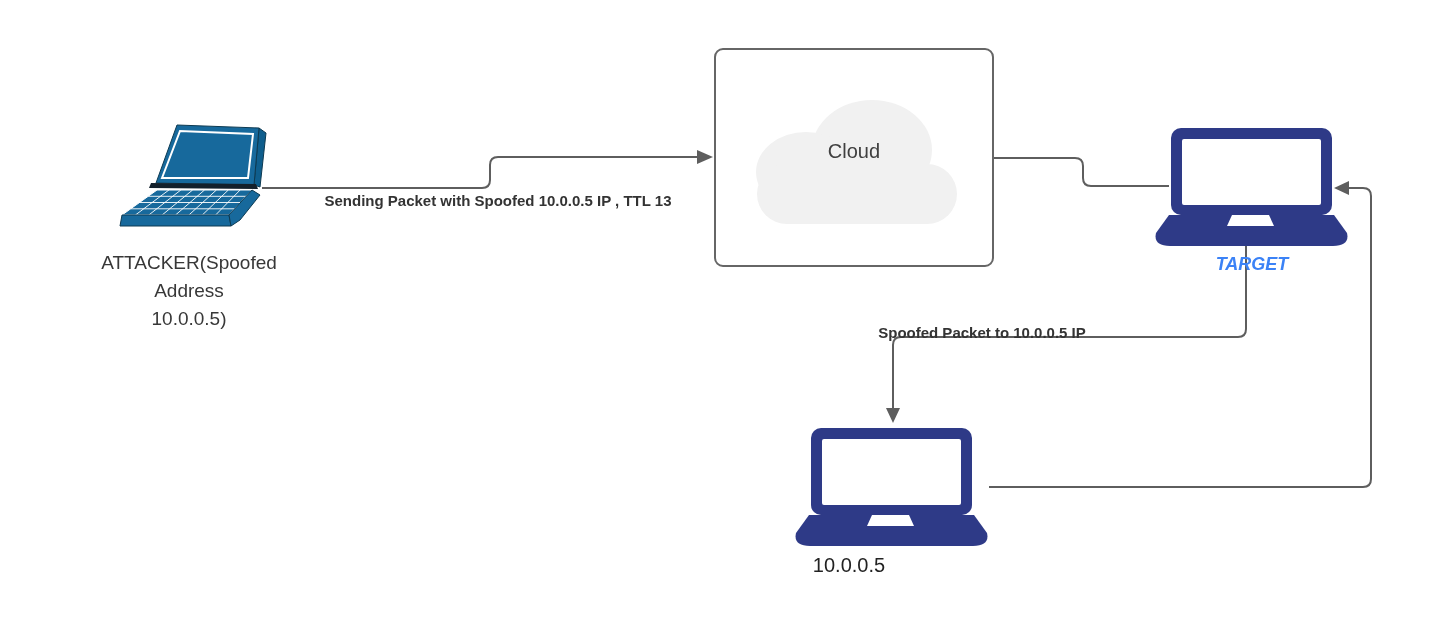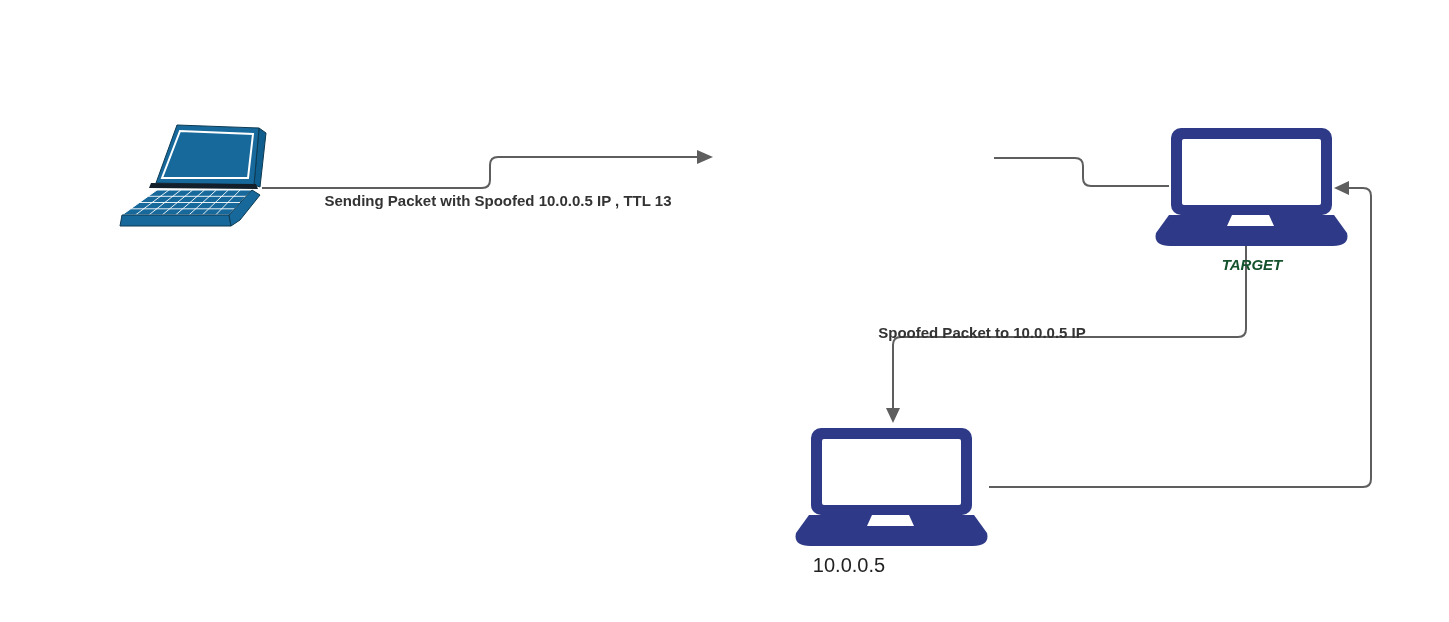--- a/index.html
+++ b/index.html
@@ -35,24 +35,24 @@
     text-align: center;
     white-space: pre-line;
   }
   .attacker-label {
     left: 189px; top: 291px;
     font-size: 19px;
     line-height: 28px;
   }
   .target-label {
     left: 1252px; top: 264px;
-    font-size: 15px;
+    font-size: 18px;
     font-weight: bold;
     font-style: italic;
-    color: #14532d;
+    color: #3b82f6;
     white-space: nowrap;
   }
   .host-label {
     left: 849px; top: 565px;
     font-size: 20px;
     color: #222222;
     white-space: nowrap;
   }
   .edge-label {
     position: absolute;
@@ -137,21 +137,34 @@
       <line x1="140.1" y1="70" x2="115.6" y2="95"></line>
       <line x1="48.3" y1="76.3" x2="146.3" y2="76.3"></line>
       <line x1="39.5" y1="82.5" x2="140.5" y2="82.5"></line>
       <line x1="30.8" y1="88.8" x2="134.8" y2="88.8"></line>
     </g>
 
     <polygon points="22,95 129,95 131,106 20,106" fill="#17699c" stroke="#0d3a52" stroke-width="1"></polygon>
     <polygon points="129,95 152,70 160,75 140,100 131,106" fill="#17699c" stroke="#0d3a52" stroke-width="1"></polygon>
   </svg>
 
+  <div class="node-label attacker-label">ATTACKER(Spoofed
+Address
+10.0.0.5)</div>
 
+  <div class="cloud-box">
+    <svg width="276" height="215" viewBox="0 0 276 215">
+      <g fill="#f1f1f1">
+        <ellipse cx="156" cy="100" rx="60" ry="50"></ellipse>
+        <ellipse cx="90" cy="122" rx="50" ry="40"></ellipse>
+        <rect x="41" y="114" width="200" height="60" rx="30"></rect>
+      </g>
+    </svg>
+    <div class="cloud-label">Cloud</div>
+  </div>
 
   <svg class="abs laptop-target" width="193" height="121" viewBox="0 0 193 121">
     <use href="#navy-laptop"></use>
   </svg>
   <div class="node-label target-label">TARGET</div>
 
   <svg class="abs laptop-host" width="193" height="121" viewBox="0 0 193 121">
     <use href="#navy-laptop"></use>
   </svg>
   <div class="node-label host-label">10.0.0.5</div>

